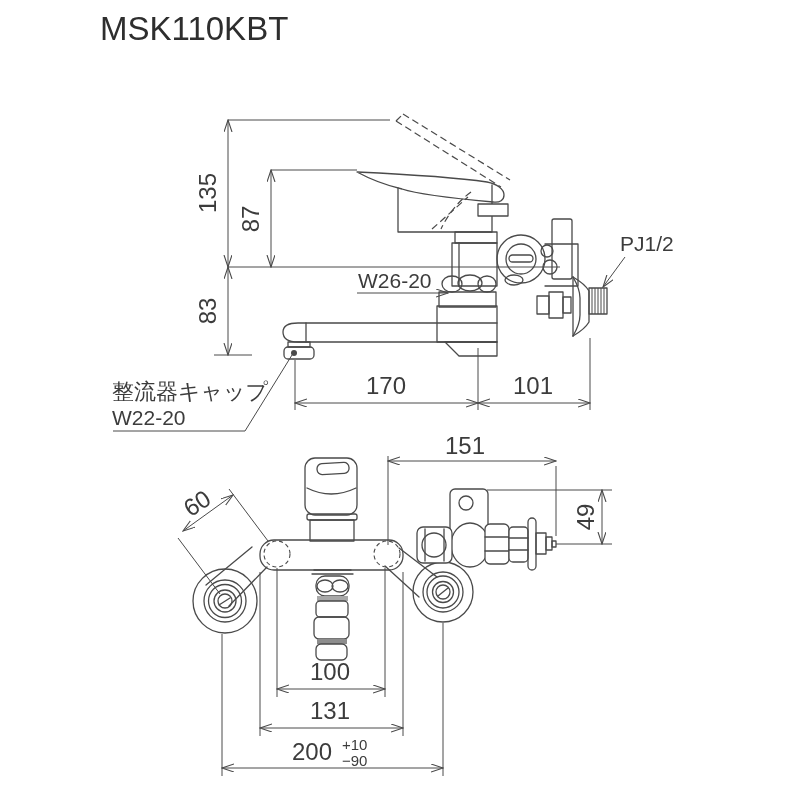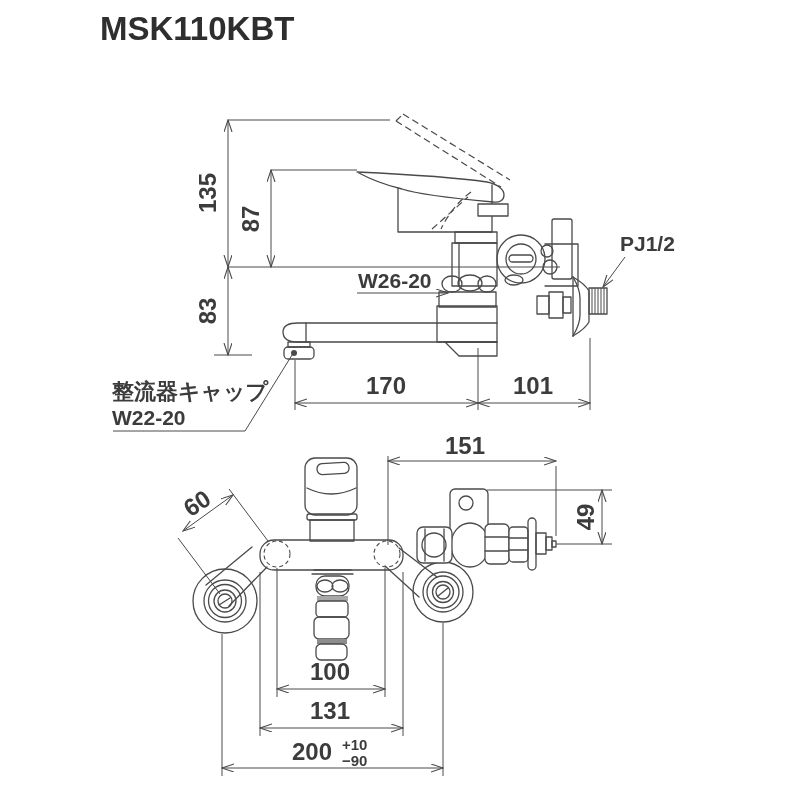--- a/index.html
+++ b/index.html
@@ -1,17 +1,17 @@
 <!DOCTYPE html>
 <html><head>
 <meta charset="utf-8">
 <style>
   html,body{margin:0;padding:0;background:#ffffff;}
   .page{position:relative;width:772px;height:800px;background:#fff;overflow:hidden;
-        font-family:"Liberation Sans",sans-serif;font-weight:bold;}
+        font-family:"Liberation Sans",sans-serif;}
   svg text{fill:#3c3c3c;font-family:"Liberation Sans",sans-serif;}
   .obj{stroke:#4a4a4a;stroke-width:1.3;fill:none;stroke-linejoin:round;stroke-linecap:round;}
   .objw{stroke:#4a4a4a;stroke-width:1.3;fill:#ffffff;stroke-linejoin:round;}
   .dim{stroke:#4a4a4a;stroke-width:1;fill:none;}
   .dash{stroke:#4a4a4a;stroke-width:1.2;fill:none;stroke-dasharray:7 4;stroke-linecap:butt;}
   .dashc{stroke:#4a4a4a;stroke-width:1.1;fill:none;stroke-dasharray:4 3;}
   .dtxt{font-size:24px;}
   .ltxt{font-size:21px;}
   .jtxt{font-size:22px;}
   .stxt{font-size:15px;}

